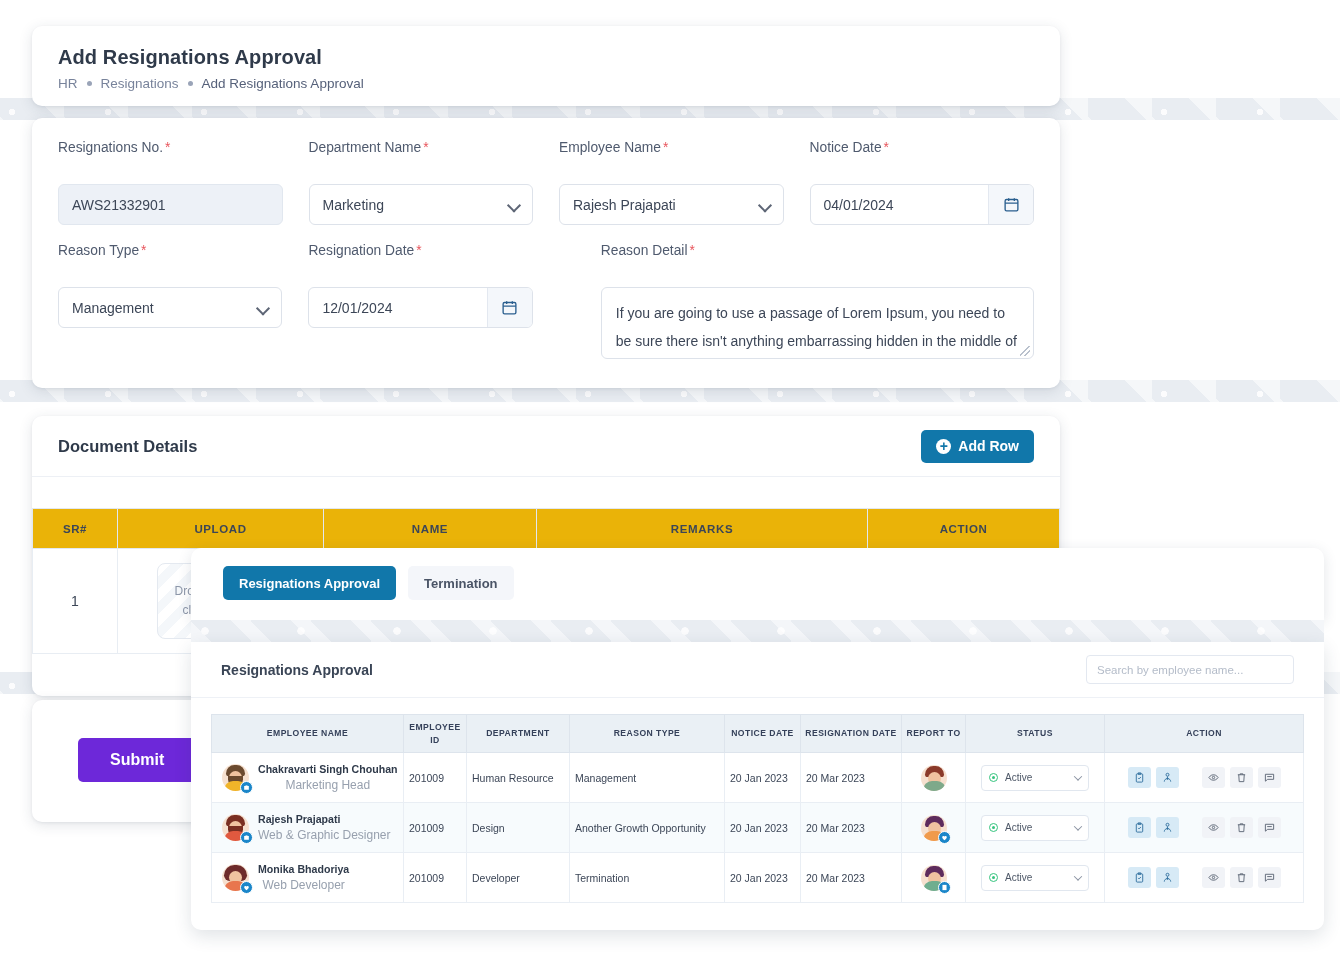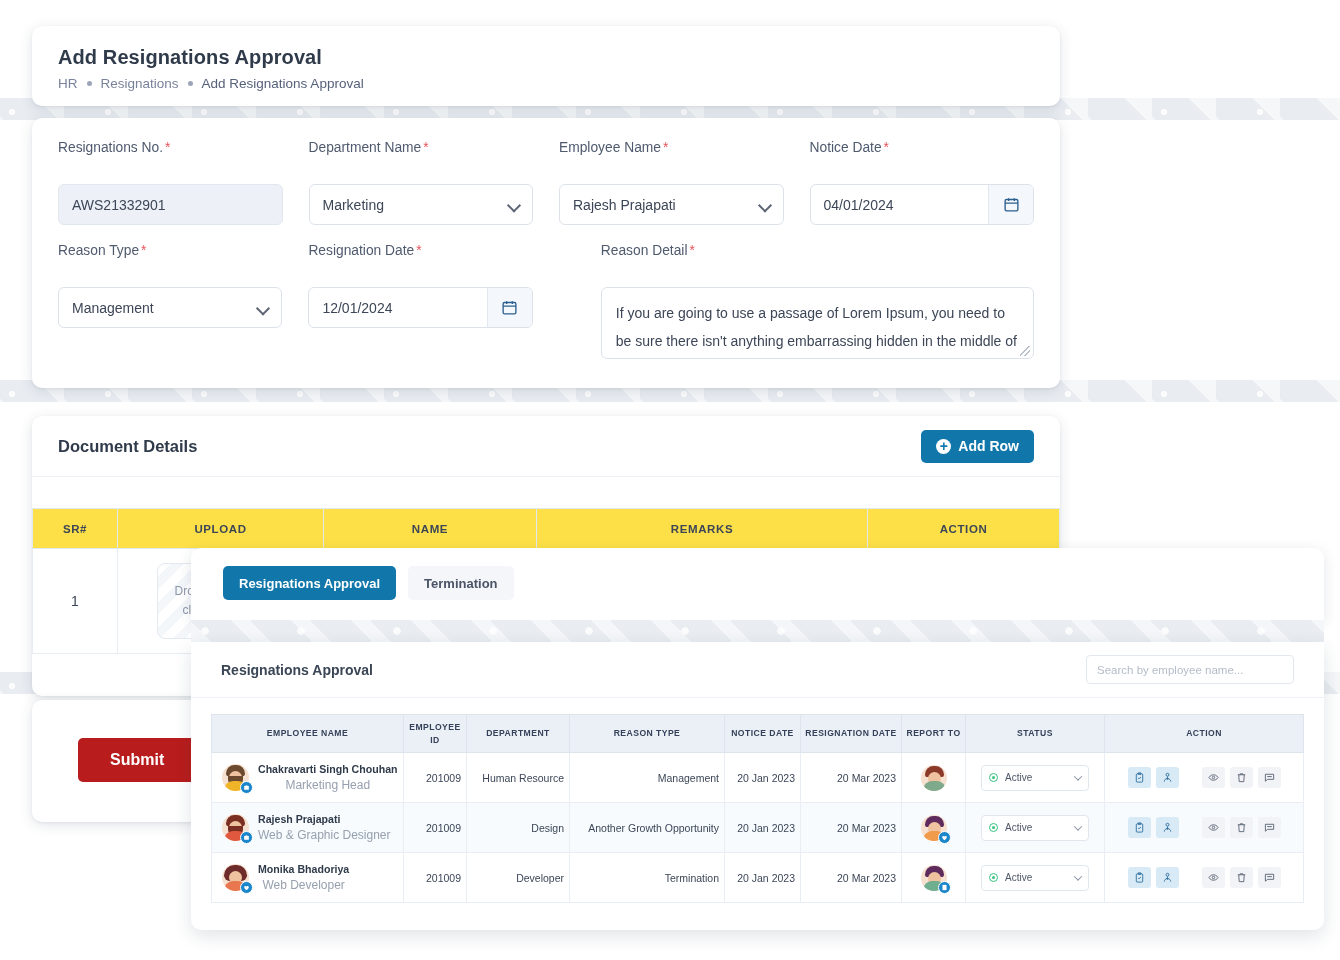--- a/index.html
+++ b/index.html
@@ -104,37 +104,37 @@
     display: inline-flex; align-items: center; gap: 7px; cursor: pointer;
     font-family: "Liberation Sans", sans-serif;
   }
   .plus-circle {
     width: 15px; height: 15px; border-radius: 50%; background: #fff; color: #1177aa;
     display: inline-flex; align-items: center; justify-content: center;
     font-size: 14px; font-weight: bold; line-height: 1;
   }
   .doc-table { width: 100%; border-collapse: collapse; margin-top: 31px; }
   .doc-table th {
-    background: #fde047; border: 1px solid #e2e8f0;
+    background: #eab308; border: 1px solid #e2e8f0;
     font-size: 11.5px; letter-spacing: .6px; color: #3c4657; font-weight: bold;
     height: 40px; text-align: center;
   }
   .doc-table td { border: 1px solid #e8edf3; height: 105px; text-align: center; font-size: 14px; color: #3c4657; vertical-align: middle;}
   .dropzone {
     width: 128px; height: 76px; margin: 0 auto; border: 1px solid #e4e9f0; border-radius: 8px;
     background-image: repeating-linear-gradient(135deg, #ffffff 0 9px, #f4f7fa 9px 18px);
     display: flex; align-items: center; justify-content: center; text-align: center;
     font-size: 12px; color: #8d97a9; padding: 6px; line-height: 1.6;
   }
 
   
   #footer-card { left: 32px; top: 700px; width: 1028px; height: 122px; }
   .footer-inner { display: flex; gap: 18px; padding: 38px 0 0 46px; }
   .btn-submit {
-    background: #b91c1c; color: #fff; border: none; border-radius: 5px;
+    background: #6d28d9; color: #fff; border: none; border-radius: 5px;
     height: 44px; padding: 0 32px; font-size: 16px; font-weight: bold; cursor: pointer;
     font-family: "Liberation Sans", sans-serif;
   }
   .btn-cancel {
     background: #f2f4f8; color: #5a6ersoft; border: 1px solid #e3e7ee; border-radius: 5px;
     height: 44px; padding: 0 32px; font-size: 16px; color: #5b6577; cursor: pointer;
     font-family: "Liberation Sans", sans-serif;
   }
 
   
@@ -178,21 +178,21 @@
   .search-input::placeholder { color: #b4bcc9; }
 
   .emp-table { width: 1093px; margin: 16px auto 0 auto; border-collapse: collapse; table-layout: fixed; }
   .emp-table th {
     background: #eaf0f5; border: 1px solid #dde4ec;
     font-size: 8.6px; letter-spacing: .45px; font-weight: bold; color: #35415a;
     height: 38px; text-align: center; padding: 0 4px; line-height: 1.4;
   }
   .emp-table td {
     border: 1px solid #e9eef4; height: 50px; font-size: 10.5px; color: #3c4657;
-    text-align: right; padding: 0 5px;
+    text-align: left; padding: 0 5px;
   }
   .emp-table tr.alt td { background: #f7fbfd; }
   .cell-emp { text-align: left !important; padding-left: 10px !important; }
   .emp-flex { display: flex; align-items: center; gap: 9px; }
   .emp-name { font-size: 10.6px; font-weight: bold; color: #2f3a4a; line-height: 1.35; }
   .emp-role { font-size: 12px; color: #97a0ae; line-height: 1.35; text-align: center; }
 
   .avatar {
     position: relative; width: 27px; height: 27px; border-radius: 50%;
     flex: 0 0 27px; overflow: visible;

